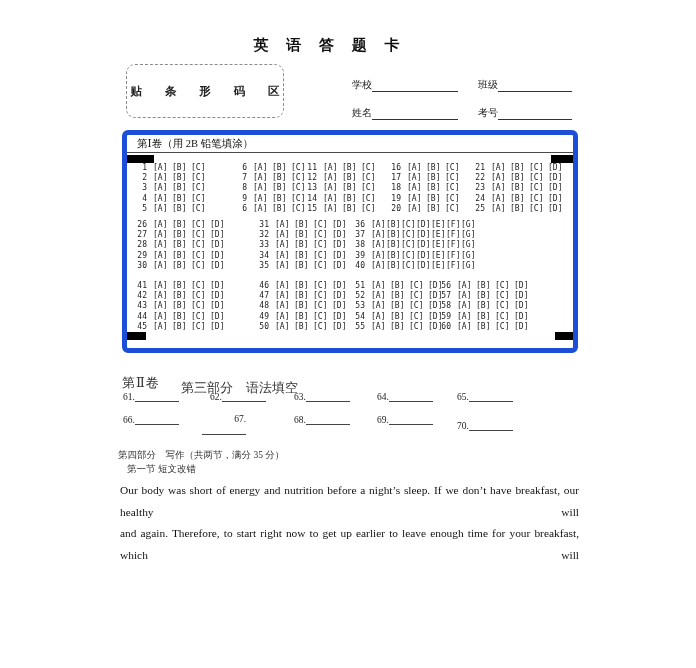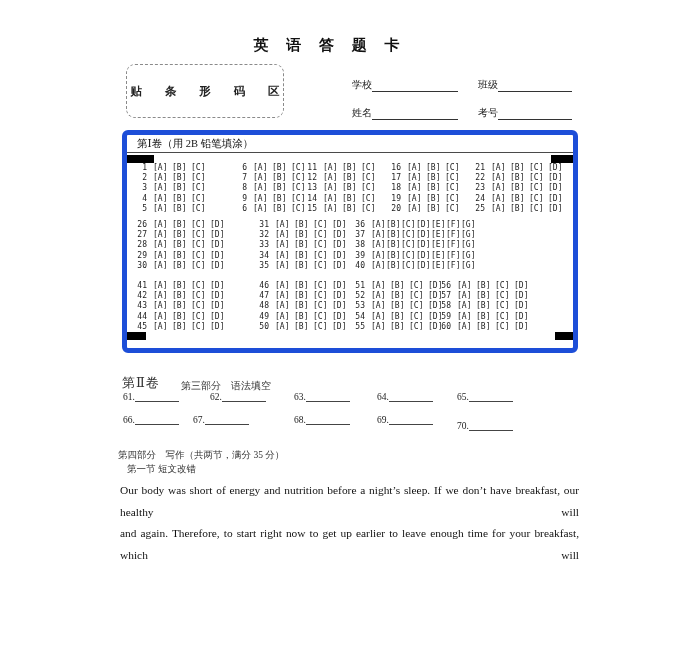--- a/index.html
+++ b/index.html
@@ -48,21 +48,21 @@
     position:absolute;left:0;top:0;right:0;bottom:0;
     font-family:"DejaVu Sans Mono",monospace;font-size:8px;color:#222;
   }
   .ans-group{position:absolute;}
   .ans-row{display:flex;align-items:center;height:10.4px;white-space:nowrap;}
   .ans-num{width:16px;text-align:right;margin-right:6px;}
   .ans-opt{display:inline-block;}
 
   
   #part2-title{left:122px;top:374px;font-size:13px;letter-spacing:1px;color:#333;}
-  #part2-section{left:181px;top:379px;font-size:10px;color:#333;}
+  #part2-section{left:181px;top:379px;font-size:13px;color:#333;}
   .blank-row{position:absolute;left:123px;top:0;width:460px;height:14px;}
   #blank-row-1{top:391px;}
   #blank-row-2{top:414px;}
   .blank-item{position:absolute;display:flex;align-items:flex-end;font-size:9.5px;color:#222;}
   .blank-line{border-bottom:1px solid #444;height:10px;width:44px;display:inline-block;}
 
   
   #part4-heading{left:118px;top:449px;font-size:9.5px;color:#333;white-space:nowrap;}
   #part4-sub{left:127px;top:463px;font-size:9.5px;color:#333;white-space:nowrap;}
   #essay{left:120px;top:480px;width:459px;}
@@ -568,21 +568,21 @@
     <span class="blank-item" style="left: 334px;">
       <span>65.</span>
       <span class="blank-line"></span>
     </span>
   </div>
 <div class="blank-row" id="blank-row-2">
     <span class="blank-item" style="left: 0px;">
       <span>66.</span>
       <span class="blank-line"></span>
     </span>
-    <span class="blank-item" style="left: 70px;">
+    <span class="blank-item" style="left: 79px; flex-direction: column;">
       <span>67.</span>
       <span class="blank-line"></span>
     </span>
     <span class="blank-item" style="left: 171px;">
       <span>68.</span>
       <span class="blank-line"></span>
     </span>
     <span class="blank-item" style="left: 254px;">
       <span>69.</span>
       <span class="blank-line"></span>

